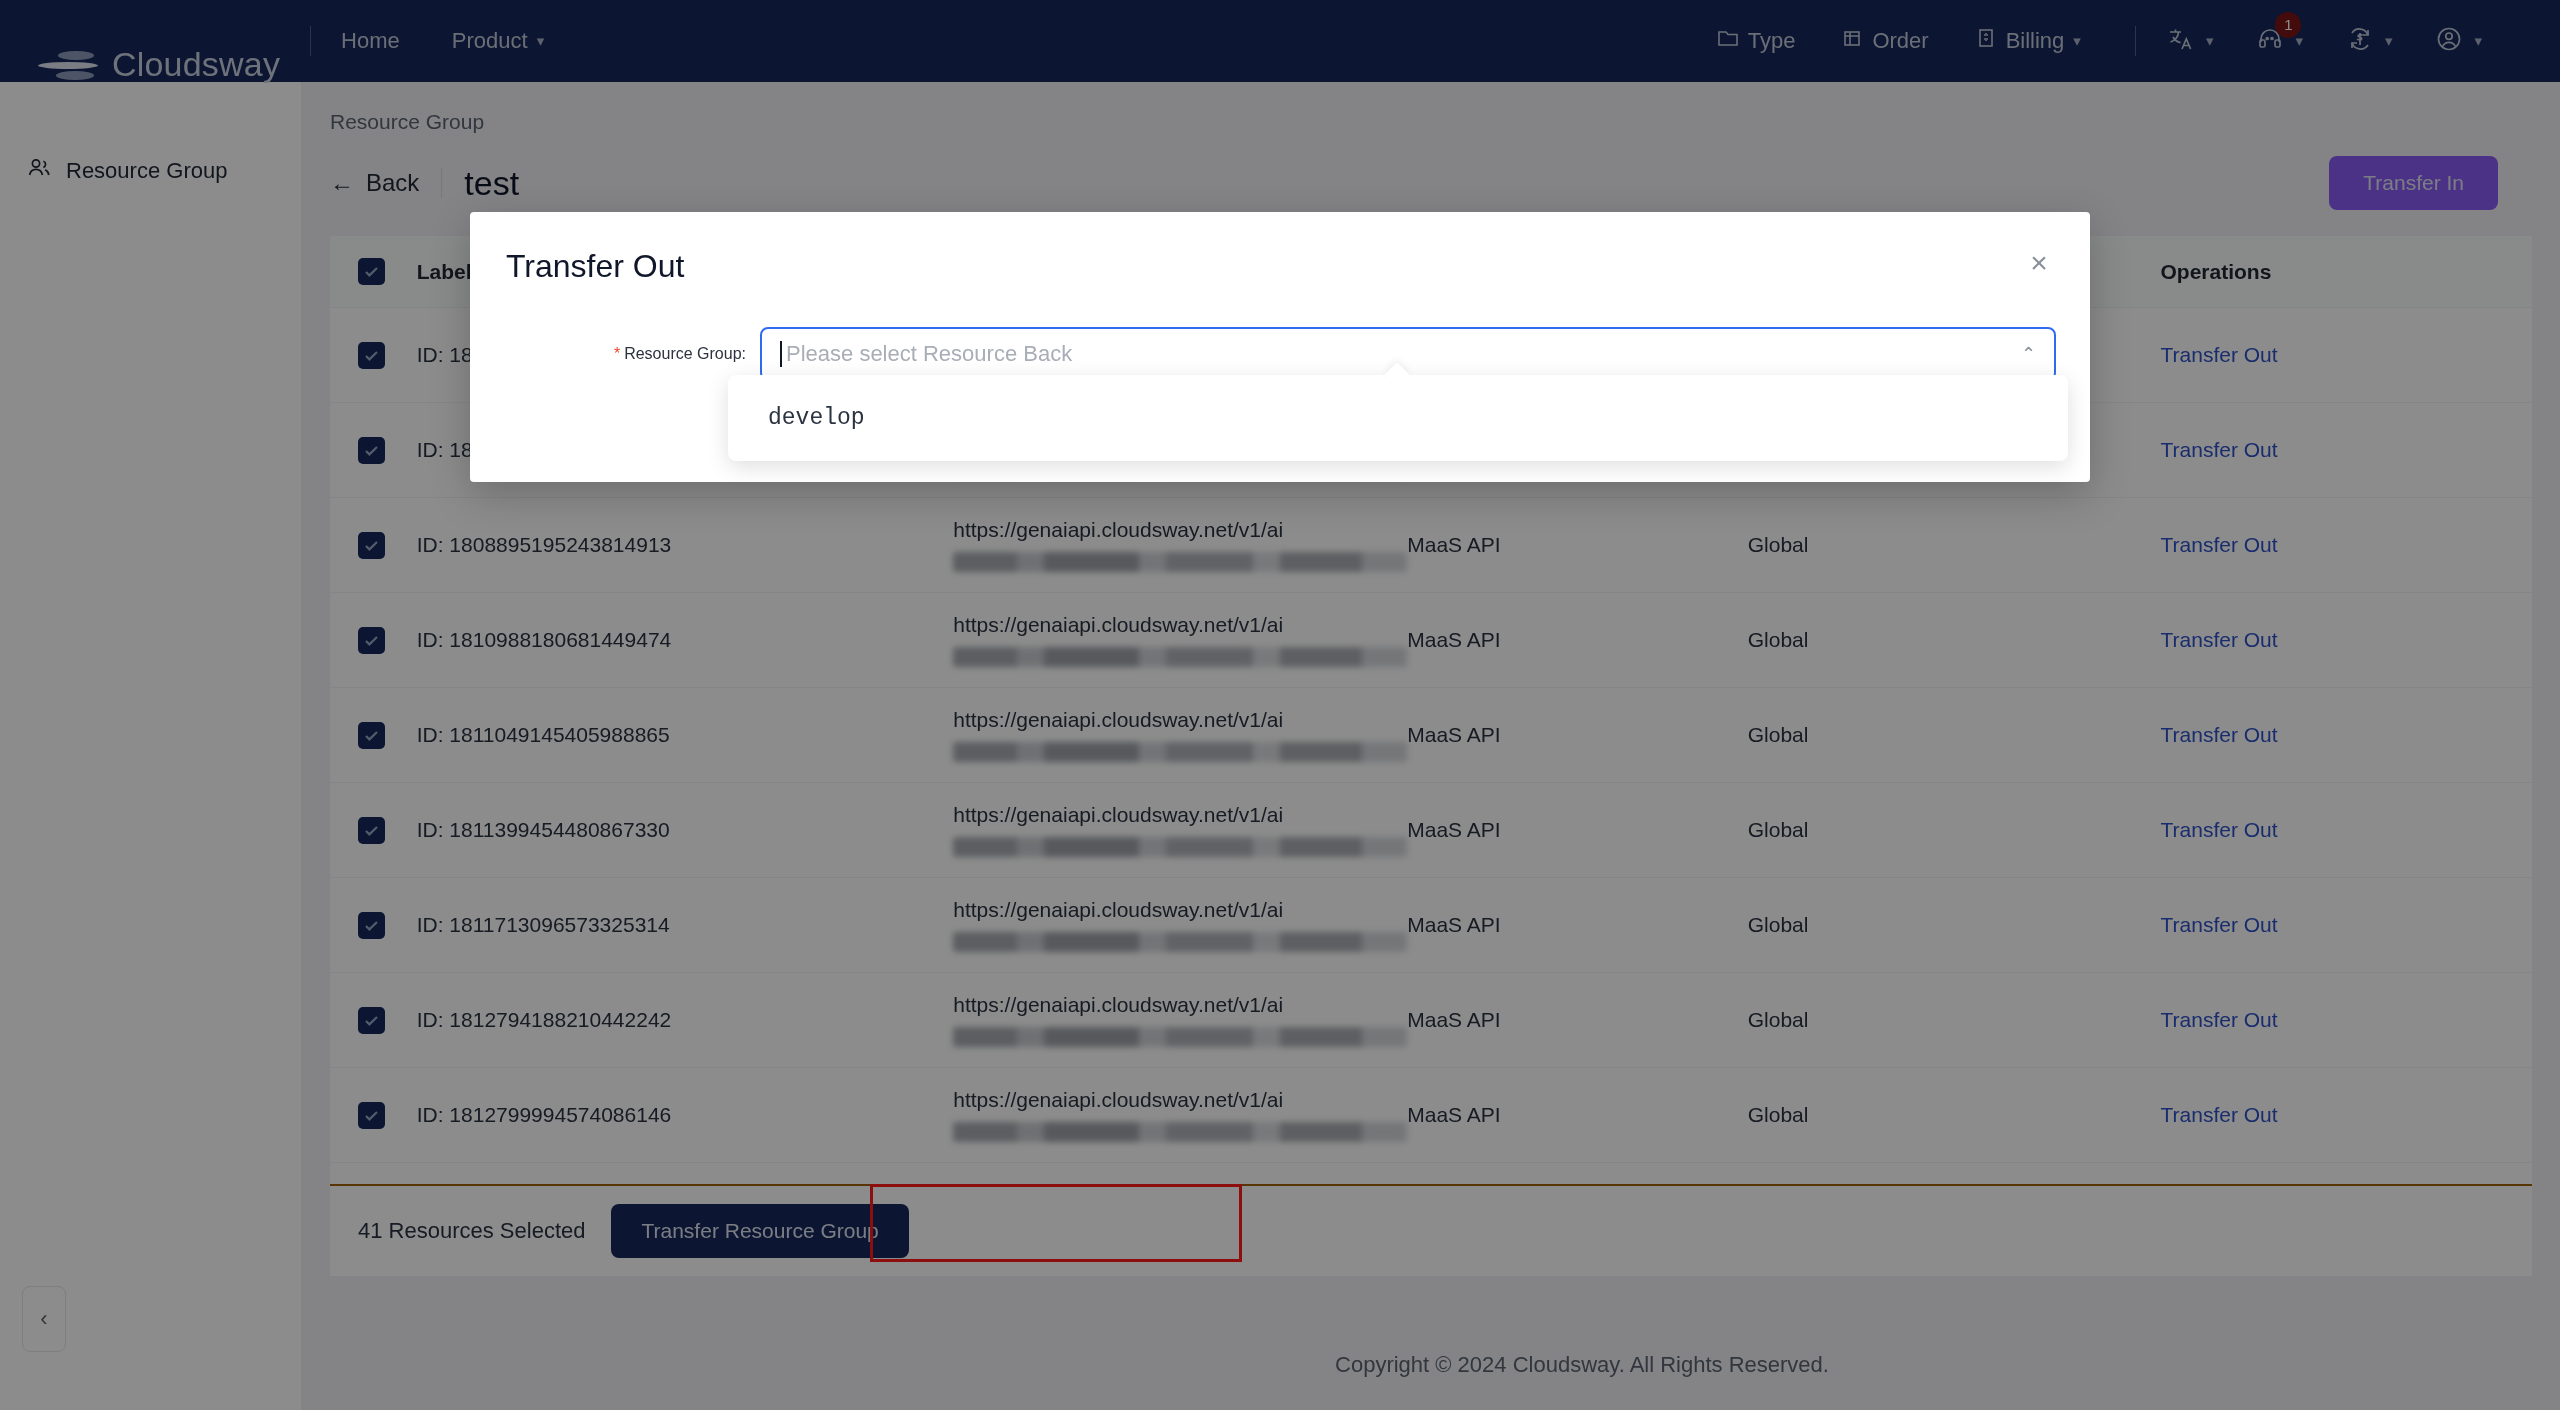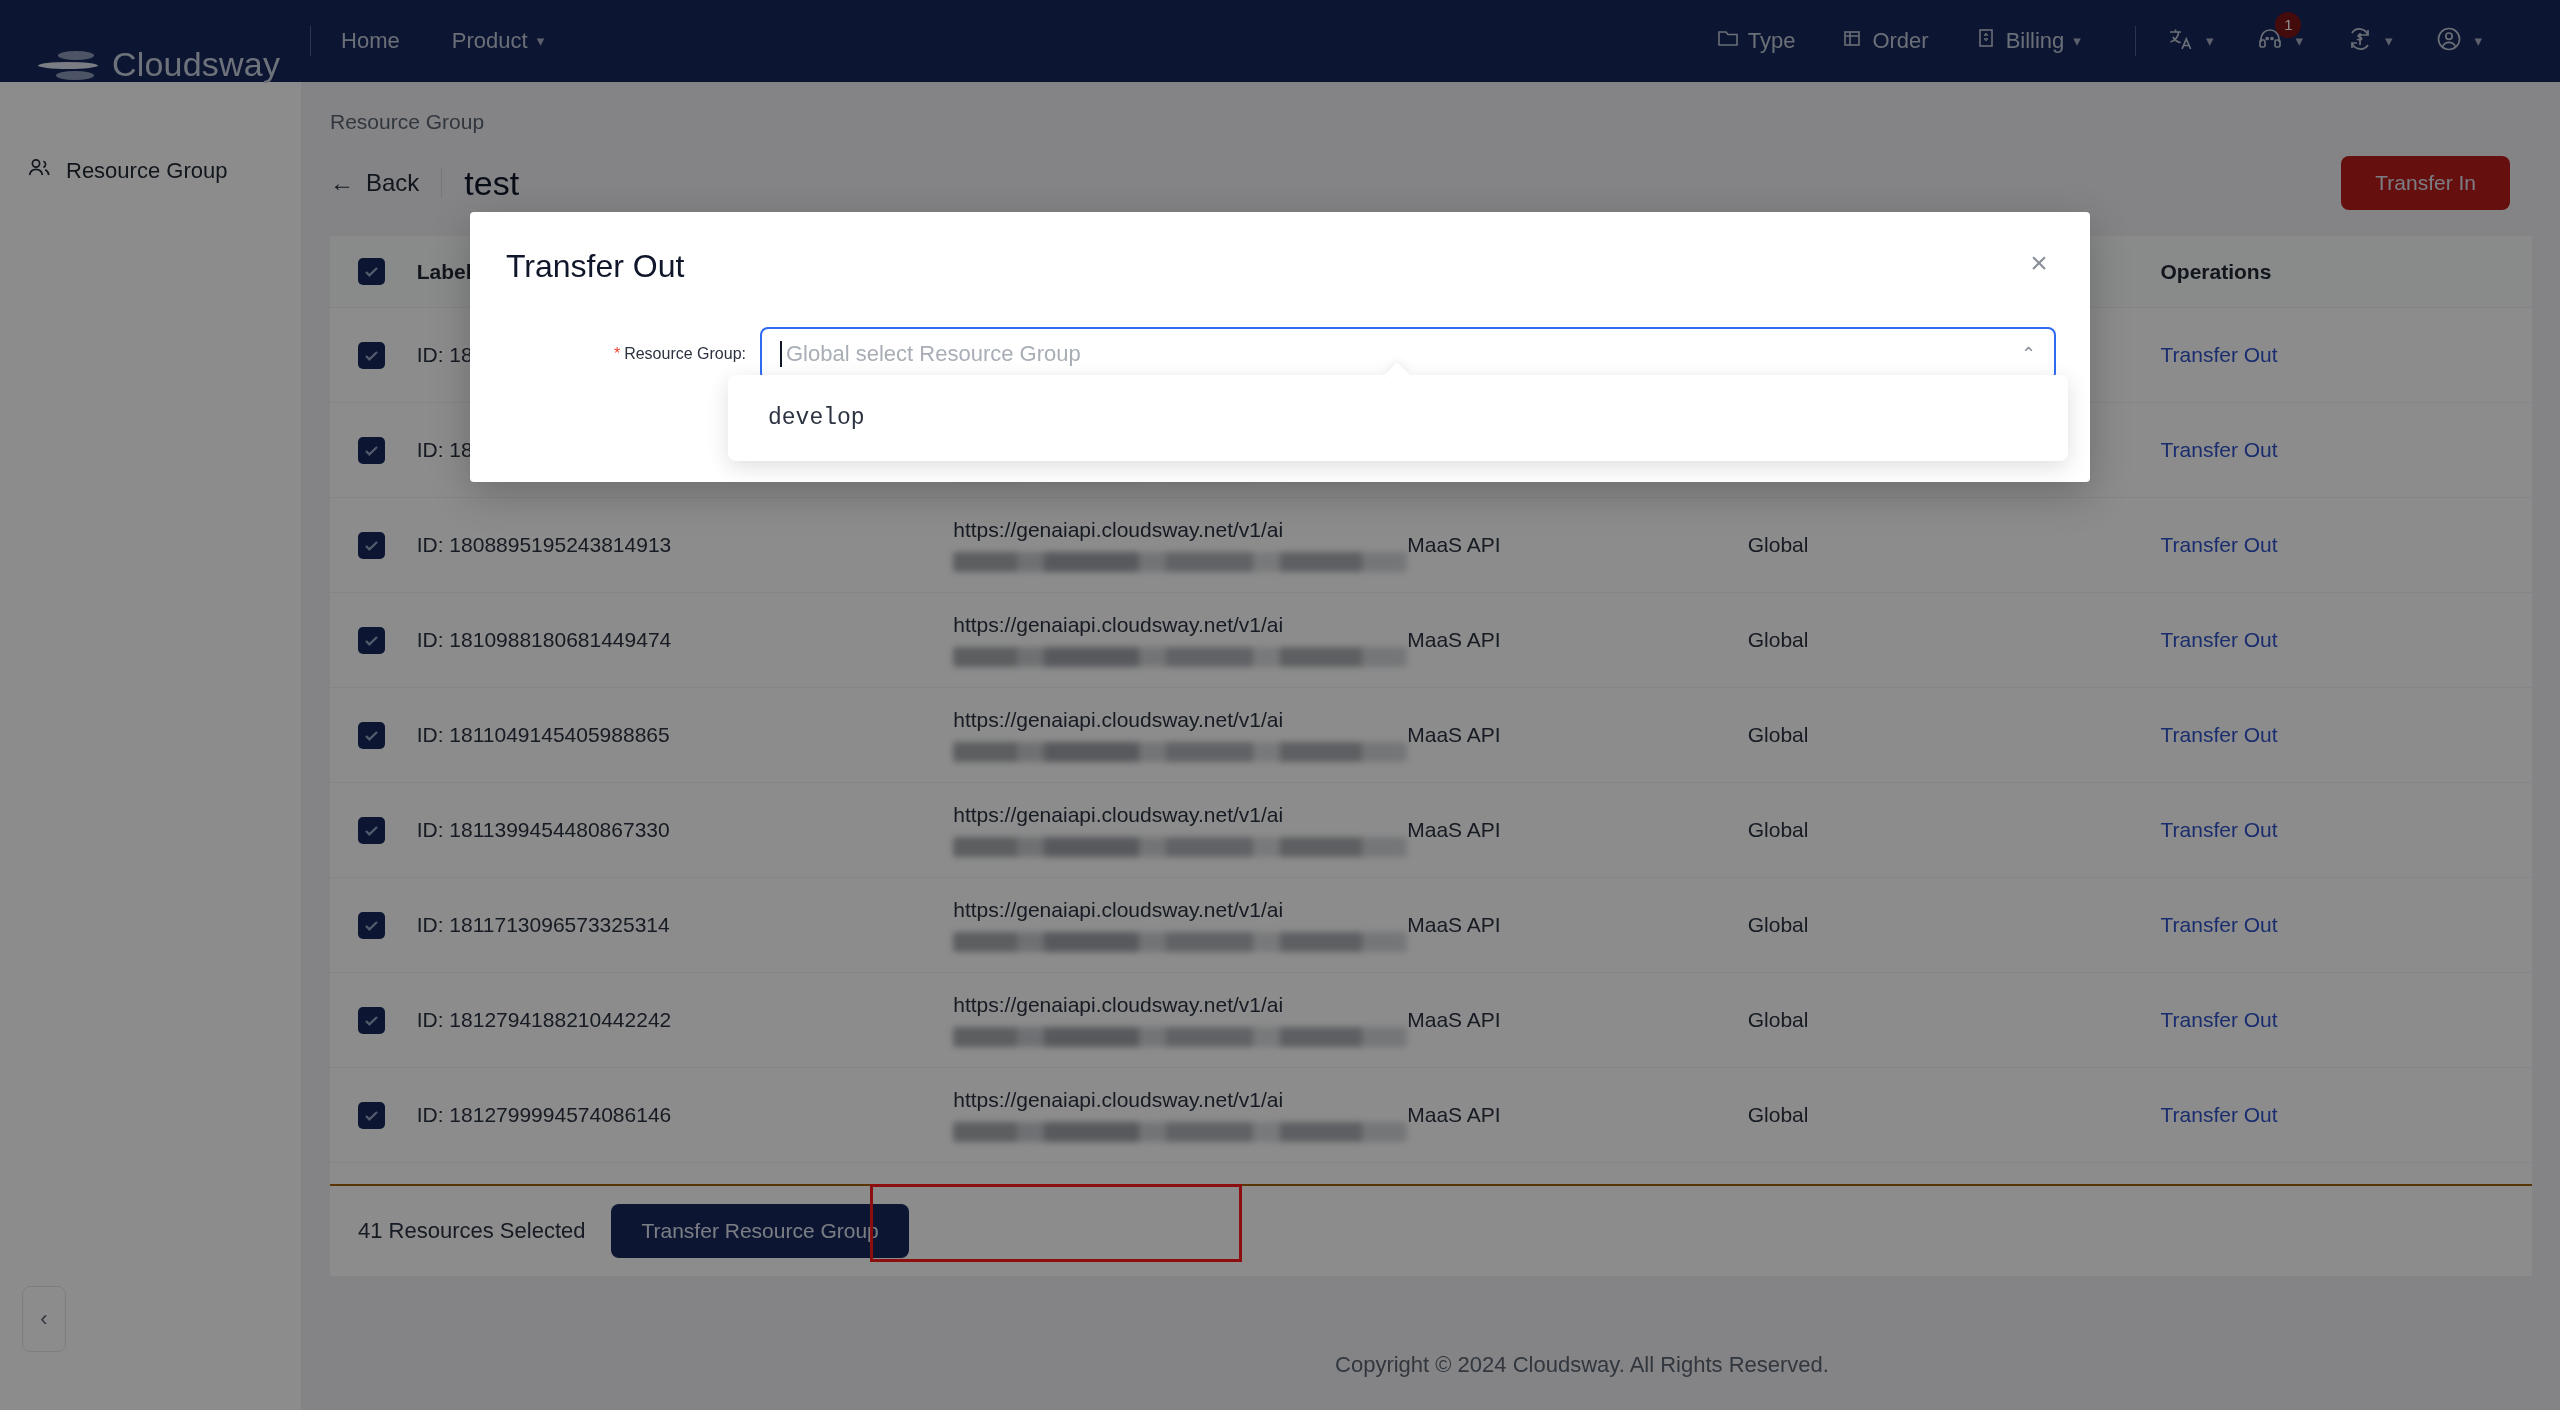--- a/index.html
+++ b/index.html
@@ -78,22 +78,22 @@
     background: #f0f1f4; overflow: hidden;
   }
   .breadcrumb { padding: 28px 0 0 28px; font-size: 21px; color: #5b6371; }
   .page-head {
     display: flex; align-items: center; padding: 22px 28px 26px 28px;
   }
   .back-btn { display: flex; align-items: center; gap: 12px; font-size: 24px; color: #1f2733; cursor: pointer; }
   .head-div { width: 1px; height: 30px; background: #d5d9e0; margin: 0 22px; }
   .page-title { font-size: 34px; color: #10172a; font-weight: 400; }
   .transfer-in-btn {
-    margin-left: auto; margin-right: 22px;
-    background: #b91c1c; color: #dfe4ef; border: none; border-radius: 8px;
+    margin-left: auto; margin-right: 34px;
+    background: #8b5cf6; color: #dfe4ef; border: none; border-radius: 8px;
     font-size: 21px; padding: 15px 34px; cursor: pointer;
     font-family: "Liberation Sans", sans-serif;
   }
 
   .panel {
     background: #fff; margin: 0 28px; border-radius: 6px; position: relative;
     height: 1040px;
   }
   .tbl { width: 100%; border-collapse: collapse; table-layout: fixed; }
   .tbl th {
@@ -542,21 +542,21 @@
   <div class="modal">
     <div class="modal-title">Transfer Out</div>
     <div class="modal-close">×</div>
 
     <div class="form-row">
       <div class="form-label">
         <span class="req">*</span><span>Resource Group:</span>
       </div>
       <div class="select-box">
         <span class="caret-bar"></span>
-        <span class="select-ph">Global select Resource Group</span>
+        <span class="select-ph">Please select Resource Back</span>
         <span class="select-arrow">⌃</span>
       </div>
     </div>
 
     <div class="modal-actions">
       <button class="btn-cancel">Cancel</button>
       <button class="btn-ok">OK</button>
     </div>
   </div>
 

